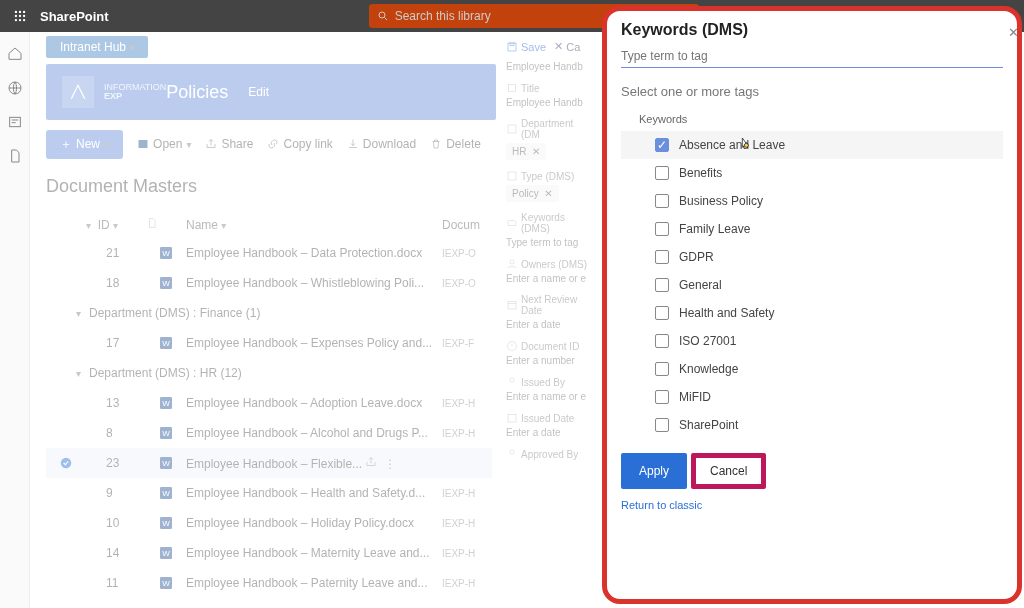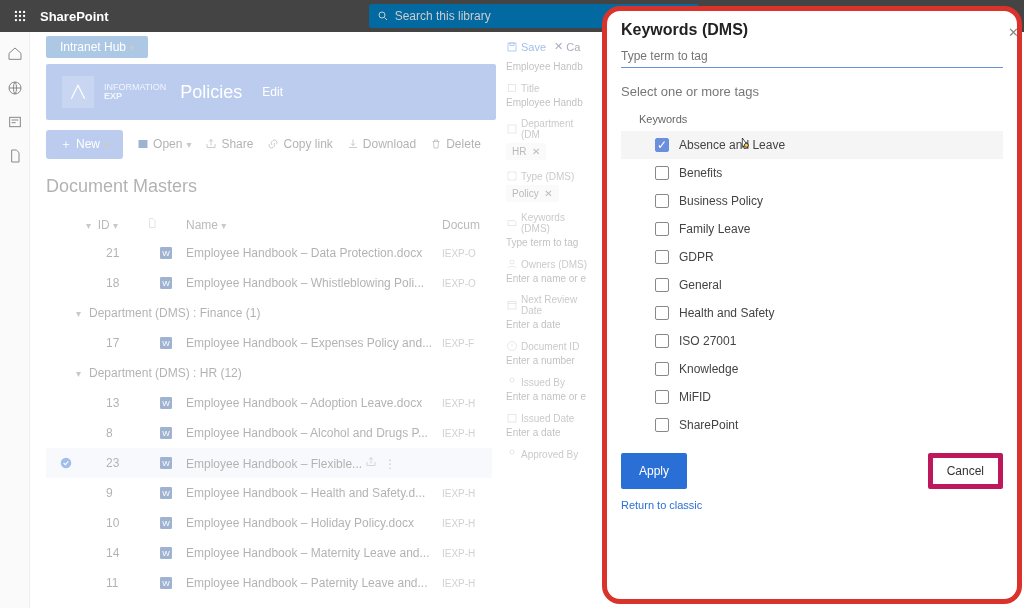--- a/index.html
+++ b/index.html
@@ -1,19 +1,19 @@
 <!DOCTYPE html>
 <html><head>
 <meta charset="utf-8">
 <style>
 * { box-sizing: border-box; margin: 0; padding: 0; font-family: "Segoe UI", sans-serif; }
 html, body { width: 1024px; height: 608px; overflow: hidden; background: #fff; position: relative; }
 .suite-bar { height: 32px; background: #444; color: #fff; display: flex; align-items: center; padding: 0 8px; font-size: 13px; }
 .waffle { width: 24px; height: 24px; display: flex; align-items: center; justify-content: center; margin-right: 8px; }
-.search { margin-left: 260px; background: #0369a1; border-radius: 3px; height: 24px; width: 330px; display: flex; align-items: center; padding: 0 8px; color: #ccc; font-size: 12px; }
+.search { margin-left: 260px; background: #c2410c; border-radius: 3px; height: 24px; width: 330px; display: flex; align-items: center; padding: 0 8px; color: #ccc; font-size: 12px; }
 .left-rail { position: absolute; left: 0; top: 32px; width: 30px; height: 576px; background: #fafafa; border-right: 1px solid #eee; display: flex; flex-direction: column; align-items: center; gap: 14px; padding-top: 14px; color: #888; }
 .left-rail svg { width: 16px; height: 16px; }
 .main { position: absolute; left: 30px; top: 32px; width: 470px; height: 576px; padding: 0 8px 0 16px; }
 .overlay { position: absolute; left: 30px; top: 32px; width: 560px; height: 576px; background: rgba(255,255,255,0.55); pointer-events: none; z-index: 4; }
 .hub-btn { background: #4a86c5; color: #fff; font-size: 12px; padding: 4px 14px; border-radius: 2px; display: inline-flex; align-items: center; margin-top: 4px; }
 .site-hdr { background: #6a8fdc; color: #fff; height: 56px; display: flex; align-items: center; padding: 0 16px; margin-top: 6px; border-radius: 2px; width: 450px; }
 .site-hdr .logo { width: 32px; height: 32px; background: rgba(255,255,255,0.2); margin-right: 10px; display: flex; align-items: center; justify-content: center; font-size: 11px; }
 .site-hdr .title { font-size: 18px; font-weight: 400; }
 .site-hdr .edit { margin-left: 20px; font-size: 12px; }
 .cmdbar { display: flex; align-items: center; gap: 14px; height: 40px; font-size: 12px; color: #555; margin-top: 4px; }
@@ -47,21 +47,21 @@
 .kw-panel { position: absolute; right: 2px; top: 6px; width: 420px; height: 598px; background: #fff; border: 5px solid #d9332b; border-radius: 18px; padding: 10px 14px 8px 14px; z-index: 5; }
 .kw-title { font-size: 16px; font-weight: 600; color: #222; margin-bottom: 6px; }
 .kw-close { position: absolute; right: -2px; top: 14px; color: #888; font-size: 13px; }
 .kw-input { border: none; border-bottom: 1px solid #6a8fdc; width: 100%; padding: 4px 0; font-size: 12px; color: #888; outline: none; margin-bottom: 16px; }
 .kw-sub { font-size: 13px; color: #777; margin-bottom: 10px; }
 .kw-grp { font-size: 11px; color: #666; padding: 4px 0 6px 18px; }
 .kw-item { display: flex; align-items: center; gap: 10px; padding: 7px 0 7px 34px; font-size: 12px; color: #444; position: relative; }
 .kw-item.hl { background: #f5f5f5; }
 .kw-chk { width: 14px; height: 14px; border: 1px solid #888; border-radius: 2px; display: flex; align-items: center; justify-content: center; flex-shrink: 0; }
 .kw-chk.checked { background: #6a8fdc; border-color: #6a8fdc; color: #fff; }
-.kw-actions { display: flex; gap: 20px; margin-top: 14px; padding-left: 0; justify-content: space-between; }
+.kw-actions { display: flex; gap: 4px; margin-top: 14px; padding-left: 0; }
 .btn-apply { background: #2a6fd6; color: #fff; border: none; padding: 6px 18px; font-size: 12px; border-radius: 2px; cursor: pointer; }
 .btn-cancel { background: #fff; border: 5px solid #be185d; padding: 6px 14px; font-size: 12px; border-radius: 2px; cursor: pointer; color: #333; }
 .kw-return { font-size: 11px; color: #2a6fd6; margin-top: 10px; cursor: pointer; }
 .cursor { position: absolute; width: 16px; height: 16px; pointer-events: none; }
 .chev { font-size: 10px; color: #888; }
 .small-svg { width: 12px; height: 12px; flex-shrink: 0; }
 </style>
 </head>
 <body>
 
@@ -108,21 +108,21 @@
 </div>
 
 <div class="main">
   <span class="hub-btn"><span>Intranet Hub</span>&nbsp;<span class="chev">▾</span></span>
   <div class="site-hdr">
     <div class="logo">
       <svg width="20" height="20" viewBox="0 0 24 24" fill="none" stroke="#fff" stroke-width="1.5">
           <path d="M4 20 12 4l8 16"></path>
         </svg>
     </div>
-    <div style="font-size:9px; line-height:1; margin-right:14px; opacity:0.8">
+    <div style="font-size:9px; line-height:1; opacity:0.8">
       <div>INFORMATION</div>
       <div style="font-weight:600">EXP</div>
     </div>
     <span class="title">Policies</span>
     <span class="edit">Edit</span>
   </div>
   <div class="cmdbar">
     <span class="new-btn">＋ <span>New</span> <span class="chev">▾</span></span>
     <span class="cmd">
         <svg class="small-svg" viewBox="0 0 24 24" fill="#2b579a">

